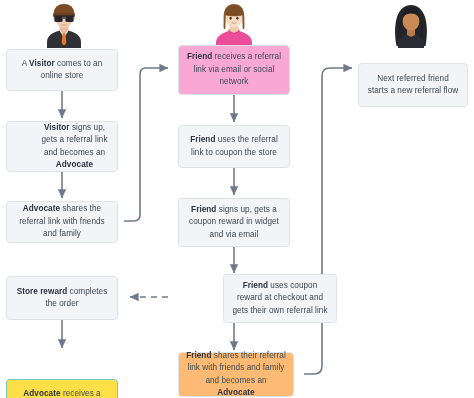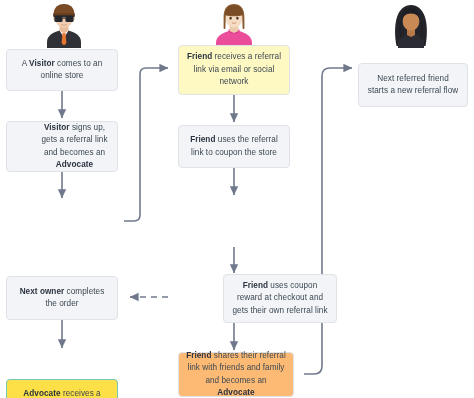--- a/index.html
+++ b/index.html
@@ -141,37 +141,43 @@
   </div>
 
   <div class="box" style="left: 6px; top: 49px; width: 112px; height: 42px; background: rgb(242, 244, 247); border-color: rgb(223, 227, 232); color: rgb(61, 72, 82);">
     <span class="txt"><span>A </span><b>Visitor</b><span> comes to an online store</span></span>
   </div>
 
   <div class="box" style="left: 6px; top: 121px; width: 112px; height: 51px; background: rgb(242, 244, 247); border-color: rgb(223, 227, 232); color: rgb(61, 72, 82); padding-left: 32px;">
     <span class="txt"><b>Visitor</b><span> signs up, gets a referral link and becomes an </span><b>Advocate</b></span>
   </div>
 
+  <div class="box" style="left: 6px; top: 201px; width: 112px; height: 42px; background: rgb(242, 244, 247); border-color: rgb(223, 227, 232); color: rgb(61, 72, 82);">
+    <span class="txt"><b>Advocate</b><span> shares the referral link with friends and family</span></span>
+  </div>
 
   <div class="box" style="left: 6px; top: 276px; width: 112px; height: 44px; background: rgb(242, 244, 247); border-color: rgb(223, 227, 232); color: rgb(61, 72, 82);">
-    <span class="txt"><b>Next owner</b><span> completes the order</span></span>
+    <span class="txt"><b>Store reward</b><span> completes the order</span></span>
   </div>
 
   <div class="box teal" style="left: 6px; top: 351px; width: 112px; height: 42px; background: #fde047; border-color: rgb(111, 203, 184); color: rgb(61, 72, 82); margin-top: 28px;">
     <span class="txt"><b>Advocate</b><span> receives a referral reward</span></span>
   </div>
 
-  <div class="box" style="left: 178px; top: 45px; width: 112px; height: 50px; background: #fef9c3; border-color: rgb(223, 227, 232); color: rgb(61, 72, 82);">
+  <div class="box" style="left: 178px; top: 45px; width: 112px; height: 50px; background: #f9a8d4; border-color: rgb(223, 227, 232); color: rgb(61, 72, 82);">
     <span class="txt"><b>Friend</b><span> receives a referral link via email or social network</span></span>
   </div>
 
   <div class="box" style="left: 178px; top: 125px; width: 112px; height: 43px; background: rgb(242, 244, 247); border-color: rgb(223, 227, 232); color: rgb(61, 72, 82);">
     <span class="txt"><b>Friend</b><span> uses the referral link to coupon the store</span></span>
   </div>
 
+  <div class="box" style="left: 178px; top: 198px; width: 112px; height: 49px; background: rgb(242, 244, 247); border-color: rgb(223, 227, 232); color: rgb(61, 72, 82);">
+    <span class="txt"><b>Friend</b><span> signs up, gets a coupon reward in widget and via email</span></span>
+  </div>
 
   <div class="box" style="left: 178px; top: 274px; width: 114px; height: 49px; background: rgb(242, 244, 247); border-color: rgb(223, 227, 232); color: rgb(61, 72, 82); margin-left: 45px;">
     <span class="txt"><b>Friend</b><span> uses coupon reward at checkout and gets their own referral link</span></span>
   </div>
 
   <div class="box" style="left: 178px; top: 352px; width: 116px; height: 45px; background: #fdba74; border-color: rgb(223, 227, 232); color: rgb(61, 72, 82);">
     <span class="txt"><b>Friend</b><span> shares their referral link with friends and family and becomes an </span><b>Advocate</b></span>
   </div>
 
   <div class="box" style="left: 358px; top: 47px; width: 110px; height: 44px; background: rgb(242, 244, 247); border-color: rgb(223, 227, 232); color: rgb(61, 72, 82); margin-top: 16px;">

